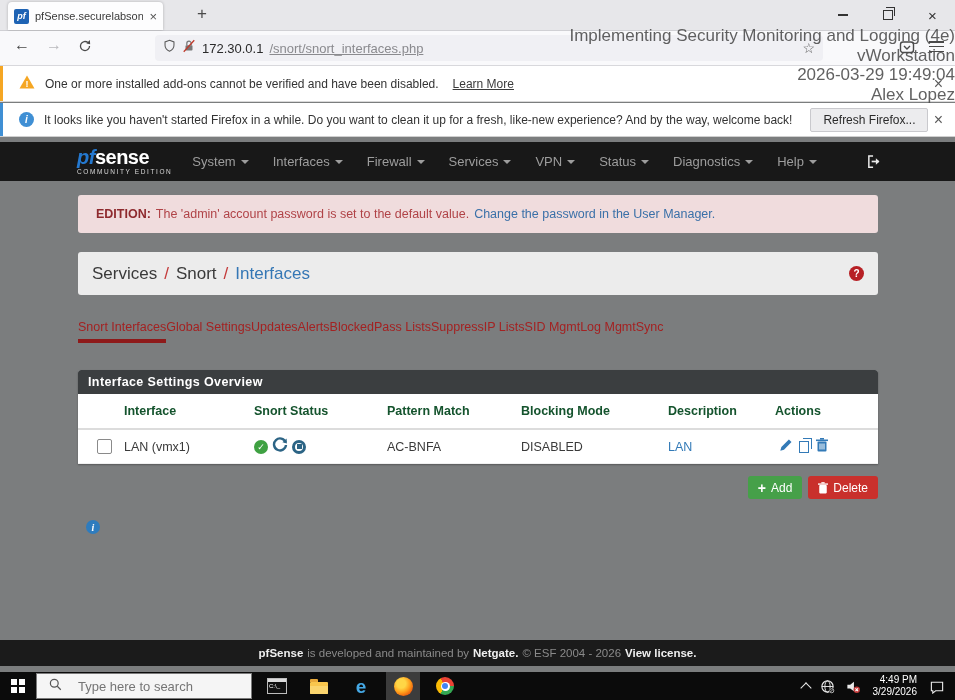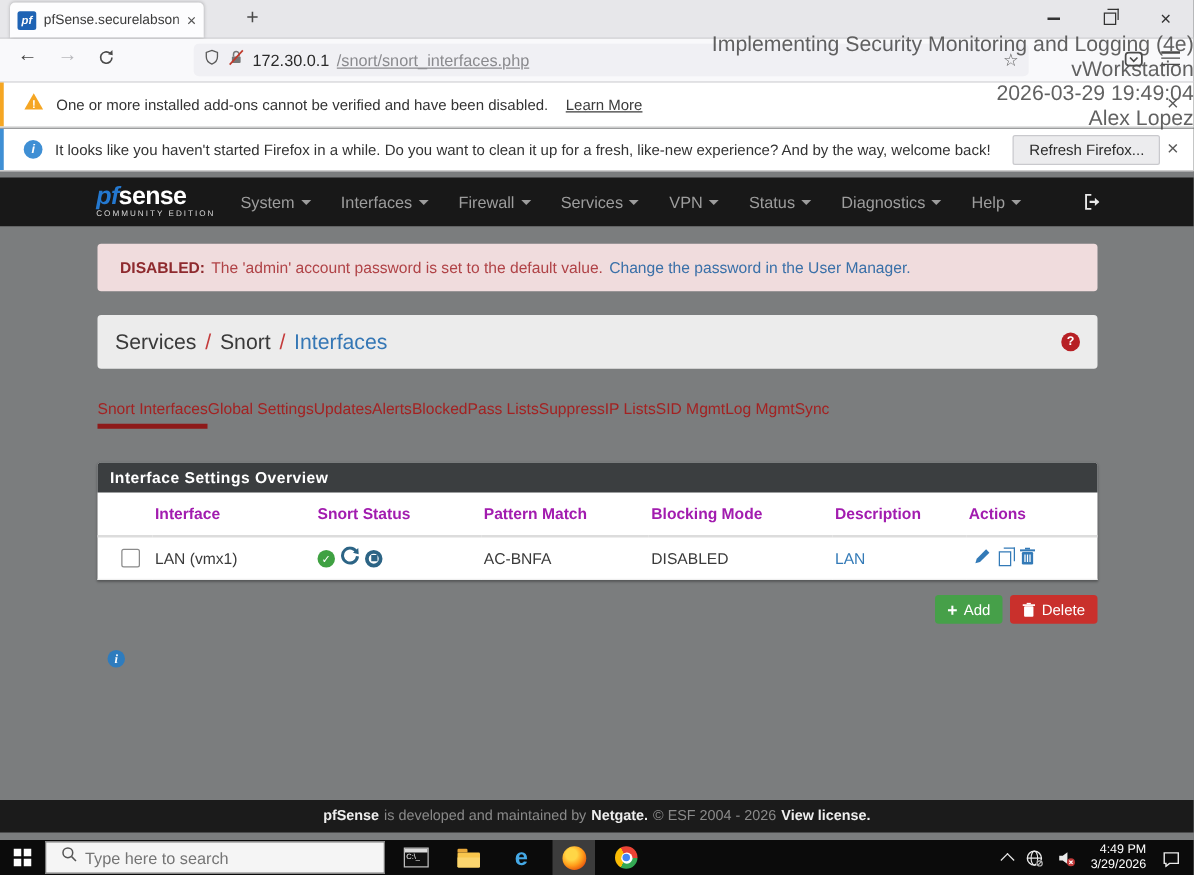--- a/index.html
+++ b/index.html
@@ -81,21 +81,21 @@
   .pftabs{position:absolute;top:182px;left:78px;width:800px;display:flex;gap:0;}
   .pftab{font-size:12.5px;color:#a32222;padding-bottom:9px;}
   .pftab.active{position:relative;}
   .pftab.active:after{content:"";position:absolute;left:0;right:0;bottom:0;height:4px;background:#8e1a1a;}
 
   .panel{position:absolute;top:232px;left:78px;width:800px;background:#fff;border-radius:3px 3px 0 0;
          box-shadow:0 1px 2px rgba(0,0,0,.3);}
   .panel-hd{height:24px;background:#3b3e40;color:#fff;font-size:12.5px;font-weight:bold;letter-spacing:.4px;
             display:flex;align-items:center;padding-left:10px;border-radius:3px 3px 0 0;}
   table.grid{width:800px;border-collapse:collapse;table-layout:fixed;}
-  table.grid th{font-size:12.5px;color:#a21caf;text-align:left;height:34px;border-bottom:2px solid #dcdcdc;padding:0 0 0 2px;}
+  table.grid th{font-size:12.5px;color:#14532d;text-align:left;height:34px;border-bottom:2px solid #dcdcdc;padding:0 0 0 2px;}
   table.grid td{font-size:12.5px;color:#3a3a3a;height:33px;border-bottom:1px solid #f0f0f0;padding:0 0 0 2px;}
   th.c2,td.c2{padding-left:8px;}
   .chk{width:13px;height:13px;border:1px solid #8a8a8a;border-radius:2px;background:#fff;margin-left:17px;}
   .statusicons{display:flex;align-items:center;gap:4px;}
   .okdot{width:14px;height:14px;border-radius:50%;background:#3fa142;color:#fff;font-size:9px;display:flex;
          align-items:center;justify-content:center;}
   .stopdot{width:8px;height:8px;border:3px solid #2c6485;border-radius:50%;position:relative;}
   .stopdot:before{content:"";position:absolute;left:1.5px;top:1.5px;width:5px;height:5px;background:#2c6485;}
   .lnk{color:#337ab7;}
   .rowicons{display:flex;align-items:center;gap:3px;margin-left:4px;}
@@ -116,22 +116,22 @@
 
   .pffooter{position:absolute;top:502px;left:0;width:955px;height:26px;background:#1b1b1b;display:flex;
             align-items:center;justify-content:center;gap:4px;font-size:11.5px;color:#8a8a8a;}
   .pffooter .hl{color:#efefef;font-weight:bold;}
 
   
   .taskbar{position:absolute;top:672px;left:0;width:955px;height:28px;background:#0b0b0b;display:flex;align-items:center;}
   .startbtn{width:36px;height:28px;display:flex;align-items:center;justify-content:center;}
   .winlogo{display:grid;grid-template-columns:6px 6px;grid-template-rows:6px 6px;gap:1.5px;}
   .winlogo div{background:#fdfdfd;}
-  .tsearch{width:272px;height:26px;background:#f5f5f5;border:1px solid #7a7a7a;display:flex;align-items:center;
-           gap:4px;padding-left:12px;box-sizing:border-box;}
+  .tsearch{width:216px;height:26px;background:#f5f5f5;border:1px solid #7a7a7a;display:flex;align-items:center;
+           gap:14px;padding-left:12px;box-sizing:border-box;}
   .tsearch input{border:none;background:transparent;outline:none;font-size:13px;color:#444;width:200px;
                  font-family:"Liberation Sans",sans-serif;}
   .tbicon{width:34px;height:28px;display:flex;align-items:center;justify-content:center;}
   .tbicon.active-app{background:#3c3c3c;}
   .cmdico{width:18px;height:14px;background:#101010;border:1px solid #bdbdbd;position:relative;}
   .cmdico:before{content:"";position:absolute;top:0;left:0;right:0;height:3px;background:#dcdcdc;}
   .cmdico:after{content:"C:\\_";position:absolute;left:1px;top:4px;font-size:6px;color:#fff;}
   .folderico{width:18px;height:12px;background:#f9c64d;border-radius:1px;position:relative;margin-top:3px;}
   .folderico:before{content:"";position:absolute;top:-3px;left:0;width:8px;height:3px;background:#e9a93a;
                     border-radius:1px 1px 0 0;}
@@ -278,21 +278,21 @@
     <span class="logout">
       <svg width="16" height="15" viewBox="0 0 16 16">
           <path d="M7 2H2.5v12H7" fill="none" stroke="#e9e9e9" stroke-width="1.6"></path>
           <line x1="5.5" y1="8" x2="13" y2="8" stroke="#e9e9e9" stroke-width="1.8"></line>
           <path d="M10 4.5 L13.8 8 L10 11.5 Z" fill="#e9e9e9"></path>
         </svg>
     </span>
   </div>
 
   <div class="alert-warn">
-    <span class="wlabel">DISABLED:</span>
+    <span class="wlabel">EDITION:</span>
     <span class="wtext">The 'admin' account password is set to the default value.</span>
     <a>Change the password in the User Manager.</a>
   </div>
 
   <div class="crumb-panel">
     <span class="crumb">Services</span>
     <span class="sep">/</span>
     <span class="crumb">Snort</span>
     <span class="sep">/</span>
     <span class="crumb active">Interfaces</span>

